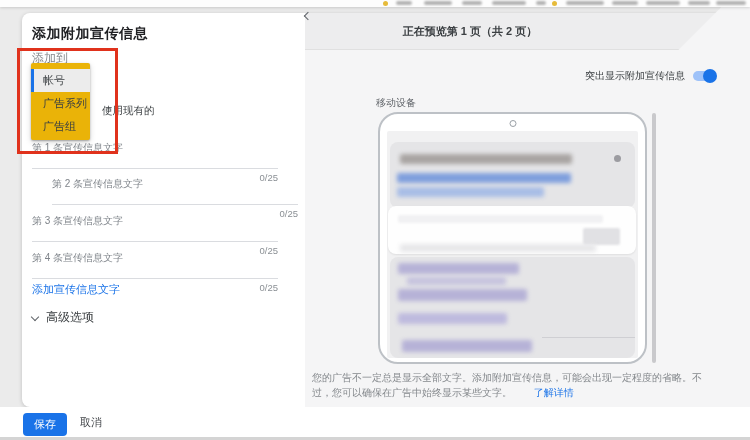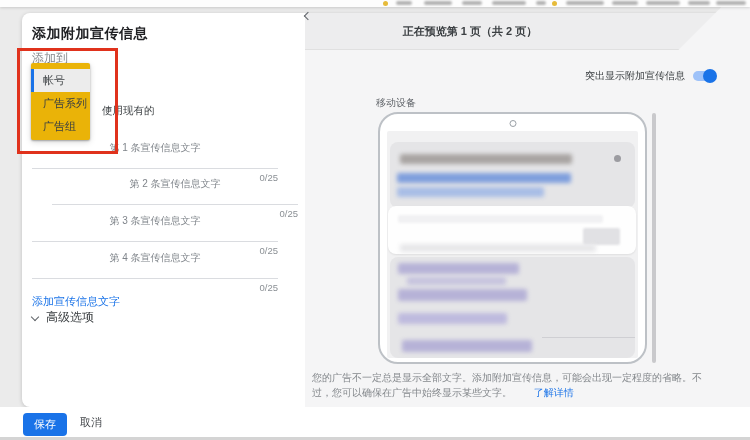--- a/index.html
+++ b/index.html
@@ -30,25 +30,25 @@
     padding:6px 0 2px; z-index:5;
     box-shadow:0 1px 2px rgba(0,0,0,.3), 0 2px 6px rgba(0,0,0,.15); }
   .mi { height:23px; line-height:23px; padding-left:12px; font-size:11px; color:#3c4043; cursor:pointer; white-space:nowrap; }
   .mi.selected { background:#ececec; border-left:3px solid #1a73e8; padding-left:9px; }
 
   .redbox { position:absolute; left:-5px; top:35px; width:101px; height:106px;
     border:3px solid #e0321c; z-index:10; pointer-events:none; }
 
   .field { position:absolute; left:10px; width:246px; }
   .f1 { top:128px; } .f2 { top:164px;margin-left:20px; } .f3 { top:201px; } .f4 { top:238px; }
-  .flabel { font-size:10px; color:#7f848a;text-align:center; }
+  .flabel { font-size:10px; color:#7f848a; }
   .finput { height:12px; border-bottom:1px solid #dadce0; margin-top:2px; cursor:text; }
   .fcount { font-size:9.5px; color:#8a8f94; text-align:right; margin-top:3px; }
 
-  .addlink { position:absolute; left:10px; top:269px; font-size:11px; color:#1a73e8; cursor:pointer;margin-top:12px; }
+  .addlink { position:absolute; left:10px; top:269px; font-size:11px; color:#1a73e8; cursor:pointer; }
   .adv { position:absolute; left:10px; top:296px; font-size:12px; color:#3c4043; display:flex; align-items:center; gap:8px; cursor:pointer; }
 
   .chev { display:inline-block; width:6px; height:6px; border-right:1.6px solid #5f6368; border-bottom:1.6px solid #5f6368; }
   .chev.down  { transform:rotate(45deg); margin-top:-2px; }
   .chev.left  { transform:rotate(135deg); }
   .chev.right { transform:rotate(-45deg); }
 
   
   .right { position:absolute; left:283px; top:0; width:418px; height:394px; background:#f5f5f6; border-radius:0 8px 8px 0; }
   .phead { position:absolute; left:0; top:0; width:100%; height:37px; background:#ededee;

